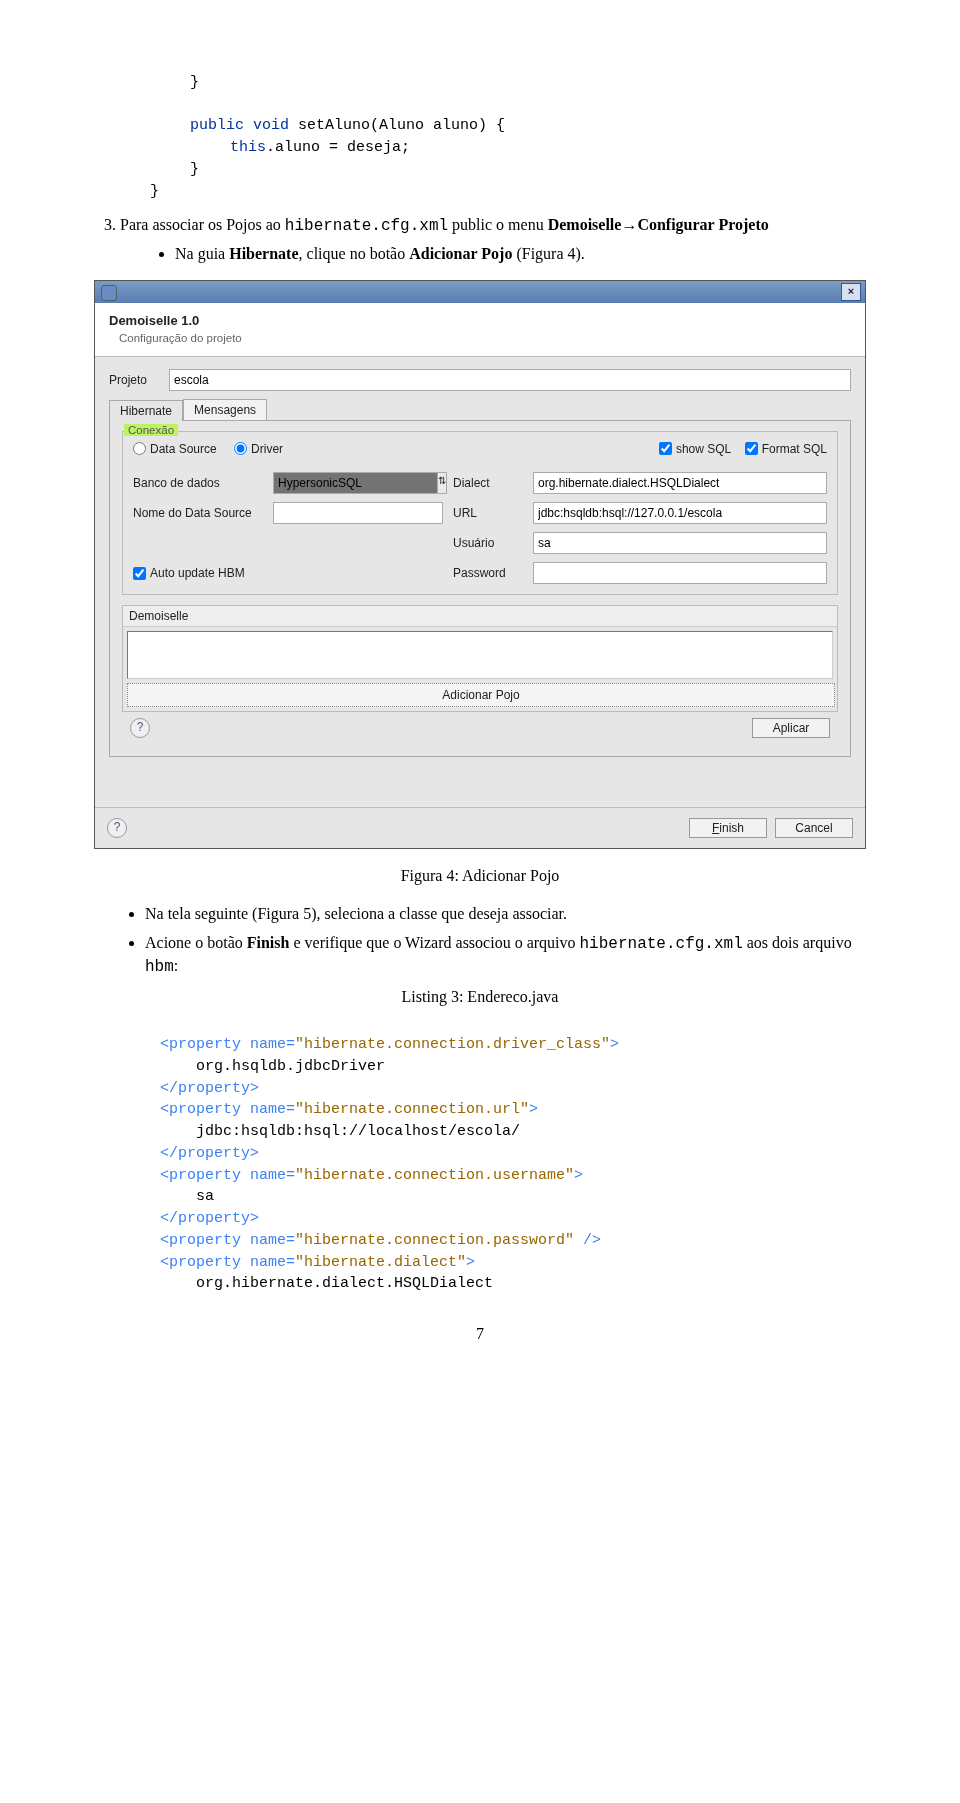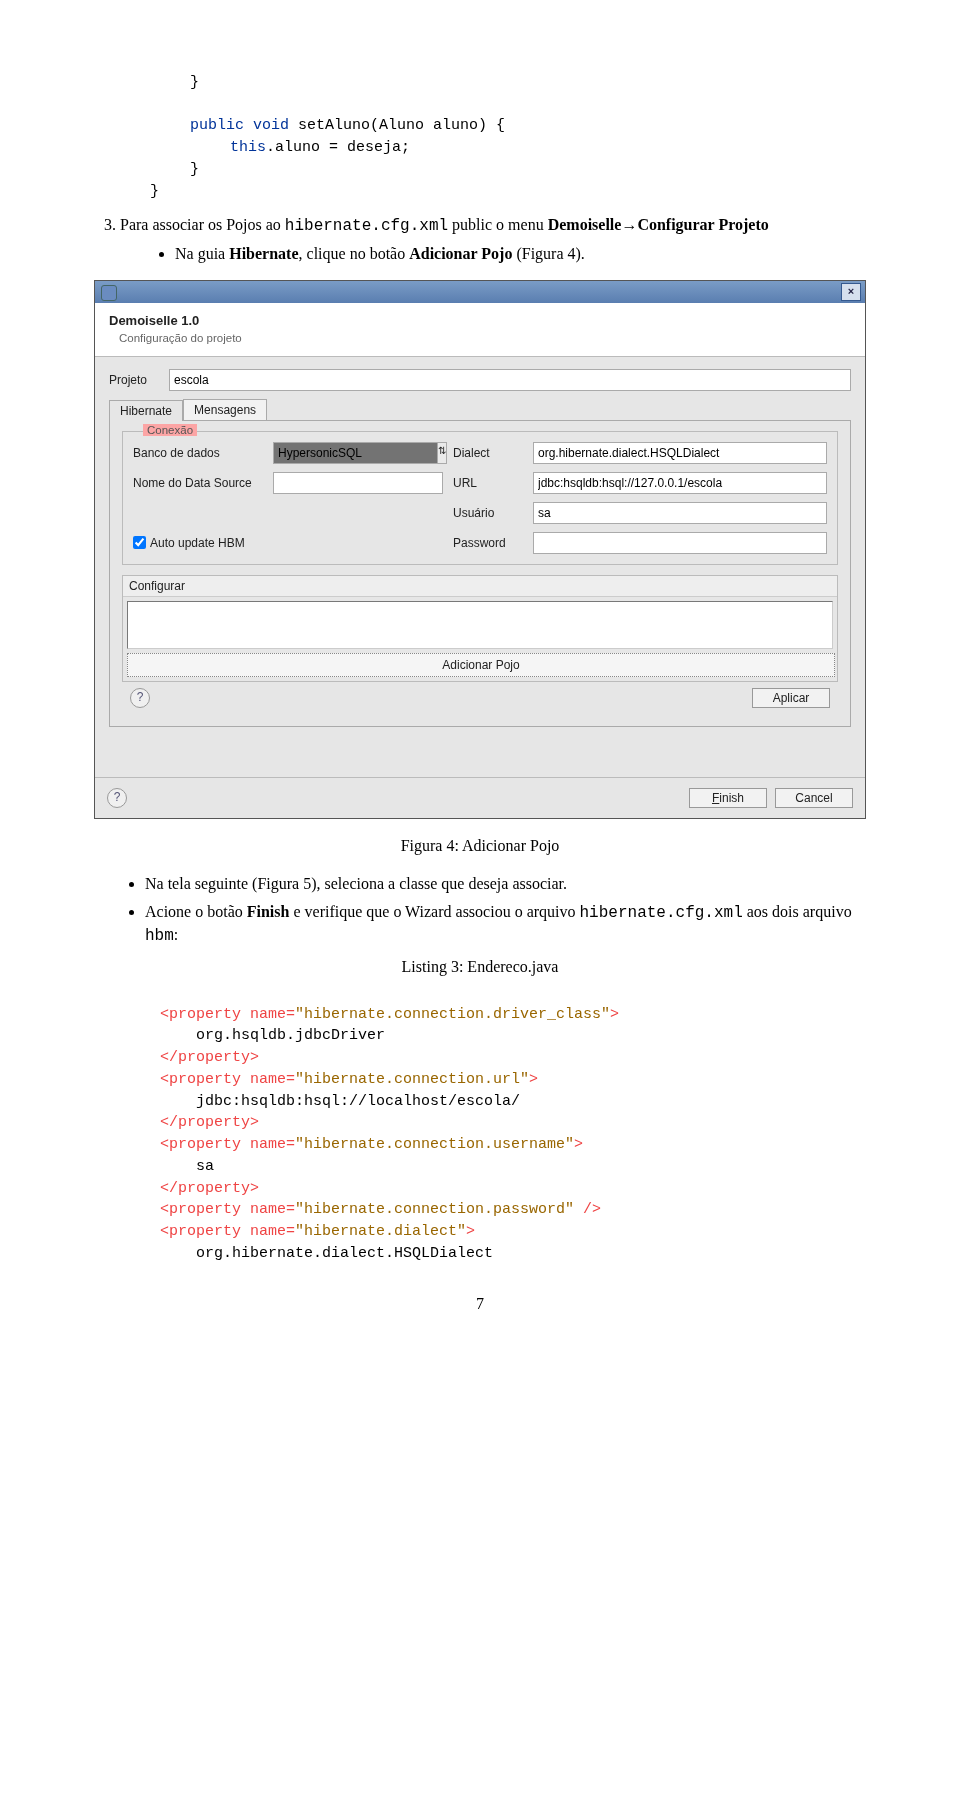--- a/index.html
+++ b/index.html
@@ -11,21 +11,21 @@
   width: 780px;
   color: #000;
 }
 .code-block {
   font-family: "Courier New", monospace;
   font-size: 15px;
   line-height: 1.45;
   white-space: pre;
 }
 .kw-blue { color: #003399; }
-.kw-teal { color: #ef4444; font-family: Liberation Mono, monospace; }
+.kw-teal { color: #3b82f6; font-family: Liberation Mono, monospace; }
 .kw-orange { color: #996600; }
 .indent1 { margin-left: 60px; }
 .indent2 { margin-left: 100px; }
 .indent3 { margin-left: 140px; }
 ol.mainlist { margin: 14px 0 10px 0; padding-left: 30px; }
 ol.mainlist > li { margin-bottom: 6px; }
 ul.bullets { list-style-type: disc; margin: 8px 0 10px 0; padding-left: 55px; }
 ul.bullets li { margin-bottom: 6px; line-height: 1.4; }
 ul.bullets2 { list-style-type: disc; margin: 10px 0 10px 0; padding-left: 55px; }
 ul.bullets2 li { margin-bottom: 6px; line-height: 1.4; }
@@ -61,21 +61,21 @@
 .header-white .subtitle { color: #666; margin-left: 10px; font-size: 11.5px; }
 .content-area { padding: 12px 14px 10px 14px; background:#e6e6e6; }
 .row { display: flex; align-items: center; margin-bottom: 8px; }
 .lbl { width: 60px; font-size: 12px; }
 .input-box { flex: 1; background:#fff; border:1px solid #aaa; height:18px; padding: 1px 4px; font-size:12px; }
 .tabs { display:flex; margin-top: 4px; }
 .tab { padding: 3px 10px; border:1px solid #aaa; border-bottom:none; background:#f2f2f2; margin-right:0; font-size:12px;}
 .tab.active { background:#e6e6e6; position:relative; top:1px; }
 .tab-panel { border:1px solid #aaa; background:#e6e6e6; padding:10px 12px 12px 12px; }
 .groupbox { border:1px solid #bbb; padding:10px 10px 10px 10px; margin-bottom:10px; position:relative; background:#e6e6e6; }
-.groupbox .legend { position:absolute; top:-8px; left:20px; background:#fca5a5; padding:0 4px; font-size:11.5px; color:#555; }
+.groupbox .legend { position:absolute; top:-8px; left:1px; background:#bef264; padding:0 4px; font-size:11.5px; color:#555; }
 .form-grid { display:grid; grid-template-columns: 130px 170px 70px 1fr; column-gap: 10px; row-gap: 8px; align-items:center; }
 .form-grid label { font-size: 12px; }
 .select-box { display:flex; }
 .select-box .sel-input { flex:1; background:#737373; border:1px solid #aaa; height:18px; padding:1px 4px; font-size:12px; border-right:none; }
 .select-box .sel-btn { width:16px; background:#eaeaea; border:1px solid #aaa; text-align:center; line-height:16px; font-size:10px; cursor:pointer; }
 .check { display:inline-flex; align-items:center; gap:4px; }
 .check input { margin:0; }
 .radio { display:inline-flex; align-items:center; gap:4px; margin-right:14px; }
 .radio input { margin:0; }
 .mapping-box { border:1px solid #bbb; background:#e6e6e6; margin-top:4px; }
@@ -127,20 +127,43 @@
         <span class="lbl">Projeto</span>
         <input class="input-box" value="escola" style="">
       </div>
       <div class="tabs">
         <div class="tab active">Hibernate</div>
         <div class="tab">Mensagens</div>
       </div>
       <div class="tab-panel">
         <div class="groupbox">
           <span class="legend">Conexão</span>
+          <div style="display:flex; justify-content:space-between; margin-bottom:14px;">
+            <div>
+              <label class="radio">
+                  <input type="radio" name="src" style="">
+                  <span>Data Source</span>
+                </label>
+              <label class="radio">
+                  <input type="radio" name="src" checked="" style="">
+                  <span>Driver</span>
+                </label>
+            </div>
+            <div>
+              <label class="check">
+                  <input type="checkbox" checked="" style="">
+                  <span>show SQL</span>
+                </label>
+              &nbsp;&nbsp;
+              <label class="check">
+                  <input type="checkbox" checked="" style="">
+                  <span>Format SQL</span>
+                </label>
+            </div>
+          </div>
           <div class="form-grid">
             <label>Banco de dados</label>
             <div class="select-box">
               <input class="sel-input" value="HypersonicSQL" style="">
               <div class="sel-btn">⇅</div>
             </div>
             <label>Dialect</label>
             <input class="input-box" value="org.hibernate.dialect.HSQLDialect" style="">
 
             <label>Nome do Data Source</label>
@@ -155,21 +178,21 @@
 
             <label class="check" style="grid-column:1/3">
                 <input type="checkbox" checked="" style="">
                 <span>Auto update HBM</span>
               </label>
             <label>Password</label>
             <input class="input-box" value="" style="">
           </div>
         </div>
         <div class="mapping-box">
-          <div class="mapping-head">Configurar</div>
+          <div class="mapping-head">Demoiselle</div>
           <div class="mapping-body"></div>
           <div class="add-pojo-btn">Adicionar Pojo</div>
         </div>
         <div class="bottom-row">
           <div class="help-icn">?</div>
           <div class="btn">Aplicar</div>
         </div>
       </div>
     </div>
     <div style="height:40px; background:#e6e6e6;"></div>

